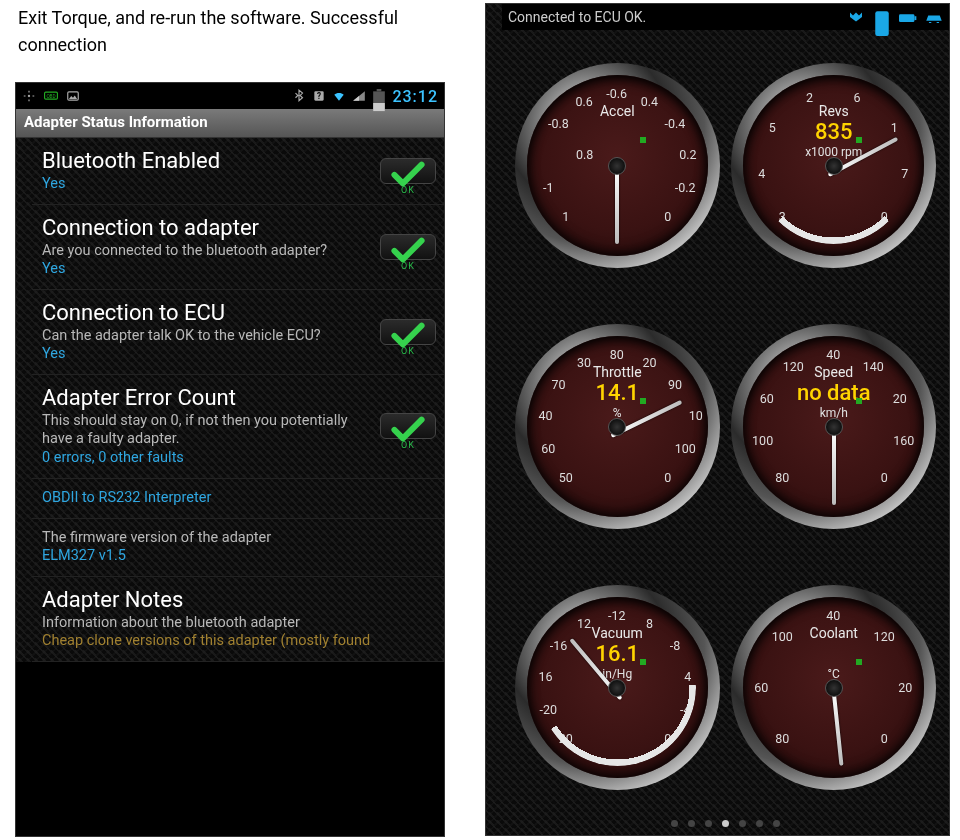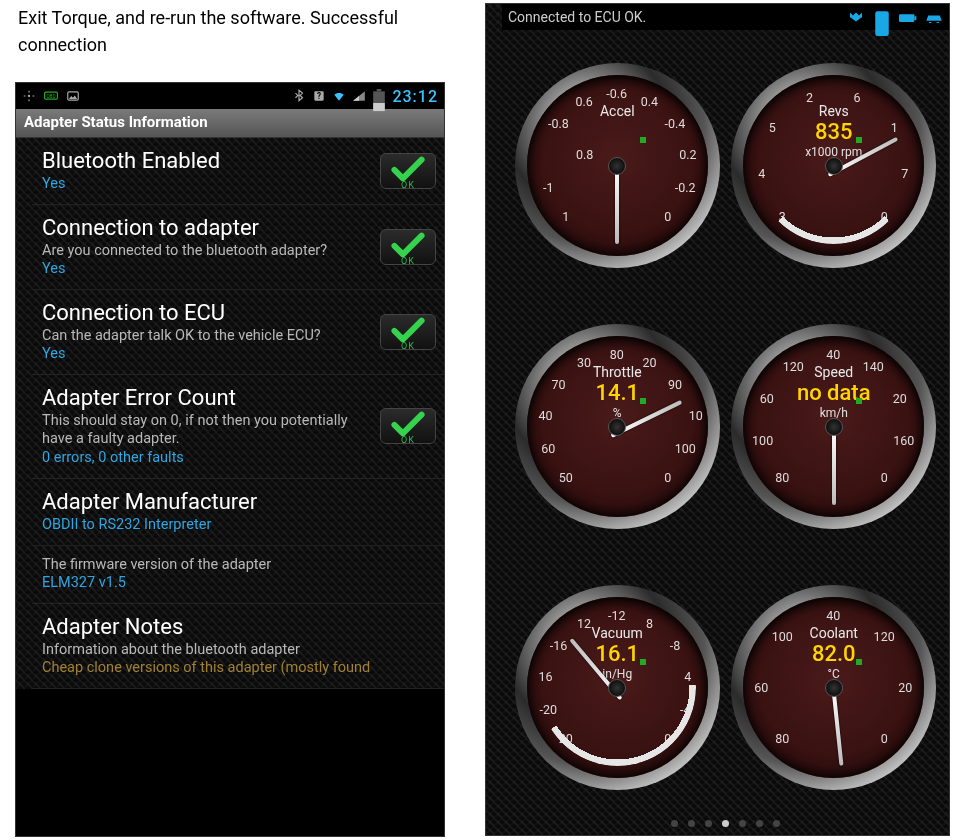--- a/index.html
+++ b/index.html
@@ -69,21 +69,21 @@
   .status-title { color: #fff; font-size: 22px; font-weight: 400; margin-bottom: 2px; }
   .status-desc  { color: #b8b8b8; font-size: 14.5px; line-height: 1.25; max-width: 330px; }
   .status-val   { color: #2fa6e0; font-size: 14.5px; margin-top: 0; }
   .truncated    { color: #a08030; }
   .ok-badge {
     position: absolute;
     right: 8px;
     top: 50%;
     transform: translateY(-50%);
     width: 56px;
-    height: 36px;
+    height: 26px;
     border-radius: 6px;
     background: linear-gradient(#2b2b2b,#111);
     border: 1px solid #444;
     text-align: center;
   }
   .ok-badge svg { width: 34px; height: 26px; display: block; margin: 2px auto 0; }
   .ok-text { color: #29b84a; font-size: 9px; letter-spacing: 1px; margin-top: -2px; }
   
   .phone-right {
     position: absolute;
@@ -255,21 +255,20 @@
         <div class="status-desc">This should stay on 0, if not then you potentially have a faulty adapter.</div>
         <div class="status-val">0 errors, 0 other faults</div>
         <div class="ok-badge">
           <svg viewBox="0 0 40 30">
             <path d="M4 16 L14 26 L36 4" stroke="#35d24d" stroke-width="7" fill="none" stroke-linecap="round" stroke-linejoin="round"></path>
           </svg>
           <div class="ok-text">OK</div>
         </div>
       </div>
       <div class="status-item">
-        <div class="status-title">Adapter Manufacturer</div>
         <div class="status-val">OBDII to RS232 Interpreter</div>
       </div>
       <div class="status-item">
         <div class="status-desc">The firmware version of the adapter</div>
         <div class="status-val">ELM327 v1.5</div>
       </div>
       <div class="status-item">
         <div class="status-title">Adapter Notes</div>
         <div class="status-desc">Information about the bluetooth adapter</div>
         <div class="status-val truncated">Cheap clone versions of this adapter (mostly found</div>
@@ -412,21 +411,20 @@
               <div class="needle" style="transform: translateX(-50%) rotate(140deg);"></div>
               <div class="hub"></div>
             </div>
           </div>
         </div>
         <div class="gauge-cell">
           <div class="gauge">
             <div class="bezel"></div>
             <div class="dial">
               <div class="g-label">Coolant</div>
-              <div class="g-value">82.0</div>
               <div class="g-unit">°C</div>
               <span class="g-led"></span>
               <span class="tick-num" style="left: 39.0883px; top: 140.912px;">80</span>
               <span class="tick-num" style="left: 18px; top: 90px;">60</span>
               <span class="tick-num" style="left: 39.0883px; top: 39.0883px;">100</span>
               <span class="tick-num" style="left: 90px; top: 18px;">40</span>
               <span class="tick-num" style="left: 140.912px; top: 39.0883px;">120</span>
               <span class="tick-num" style="left: 162px; top: 90px;">20</span>
               <span class="tick-num" style="left: 140.912px; top: 140.912px;">0</span>
               <div class="needle" style="transform: translateX(-50%) rotate(-6deg);"></div>

